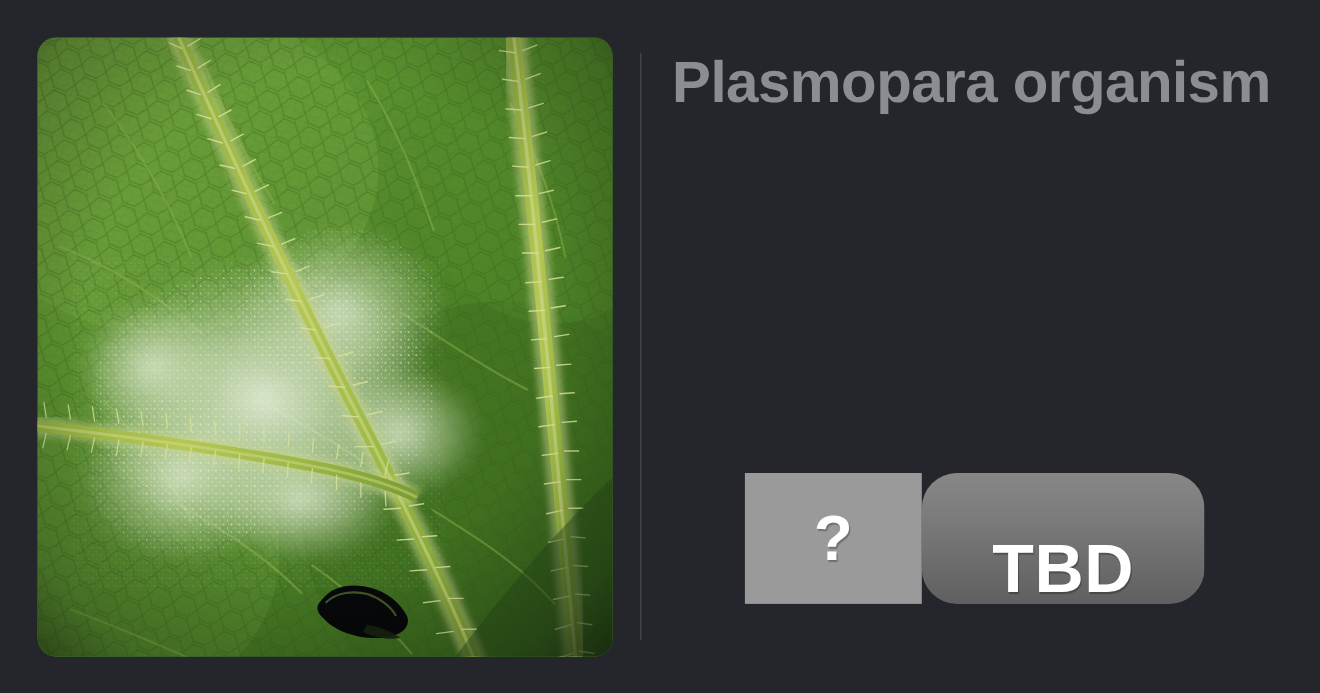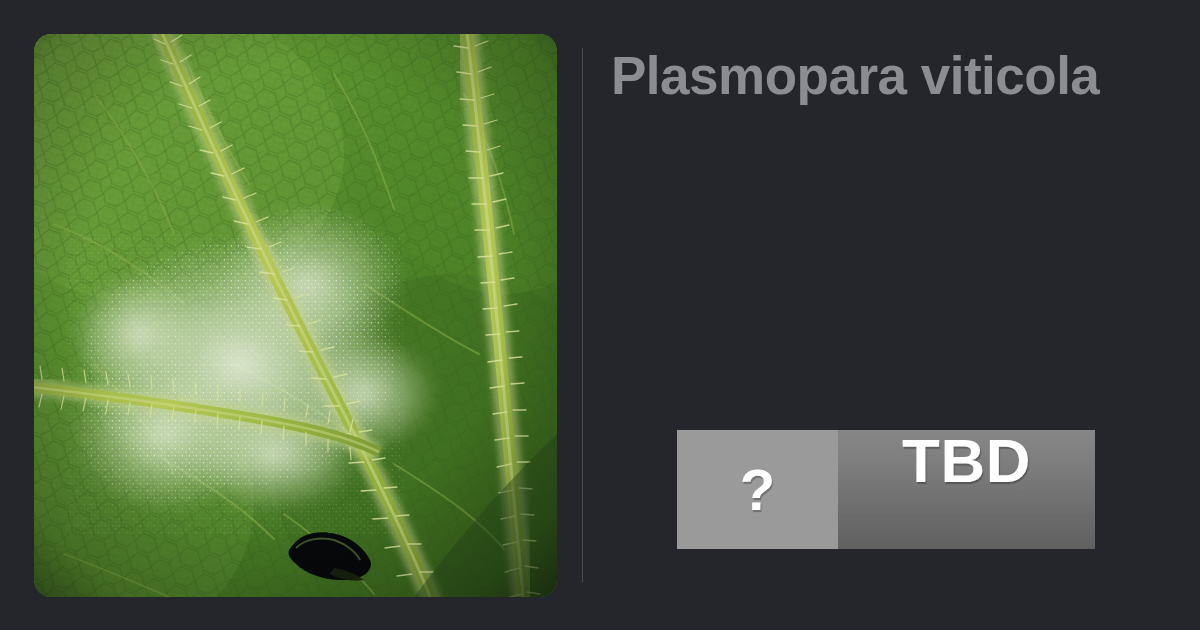--- a/index.html
+++ b/index.html
@@ -98,22 +98,23 @@
     width: 168px;
     background: #9a9a9a;
     display: flex;
     align-items: center;
     justify-content: center;
   }
   .badge-right {
     width: 268px;
     background: linear-gradient(180deg, #878787 0%, #7d7d7d 30%, #6e6e6e 65%, #606060 100%);
     display: flex;
-    align-items: flex-start;
+    align-items: flex-end;
     justify-content: center;
+    border-radius: 32px;
   }
   .badge-left-text {
     font-size: 58px;
     font-weight: bold;
     color: #ffffff;
     text-shadow: 1px 2px 1px rgba(0,0,0,0.28);
     line-height: 1;
   }
   .badge-right-text {
     font-size: 62px;
@@ -313,21 +314,21 @@
         <path d="M380 563 L523 563 L523 400 C470 450 420 510 380 563 Z" fill="#27491a" opacity="0.45"></path>
 
         <rect x="0" y="0" width="523" height="563" fill="url(#vig)"></rect>
       </g>
     </svg>
   </div>
 
   <div class="pane-divider"></div>
 
   <div class="info-pane">
-    <h1 class="entity-title">Plasmopara viticola</h1>
+    <h1 class="entity-title">Plasmopara organism</h1>
 
 
     <div class="status-badge">
       <div class="badge-left">
         <span class="badge-left-text">?</span>
       </div>
       <div class="badge-right">
         <span class="badge-right-text">TBD</span>
       </div>
     </div>

